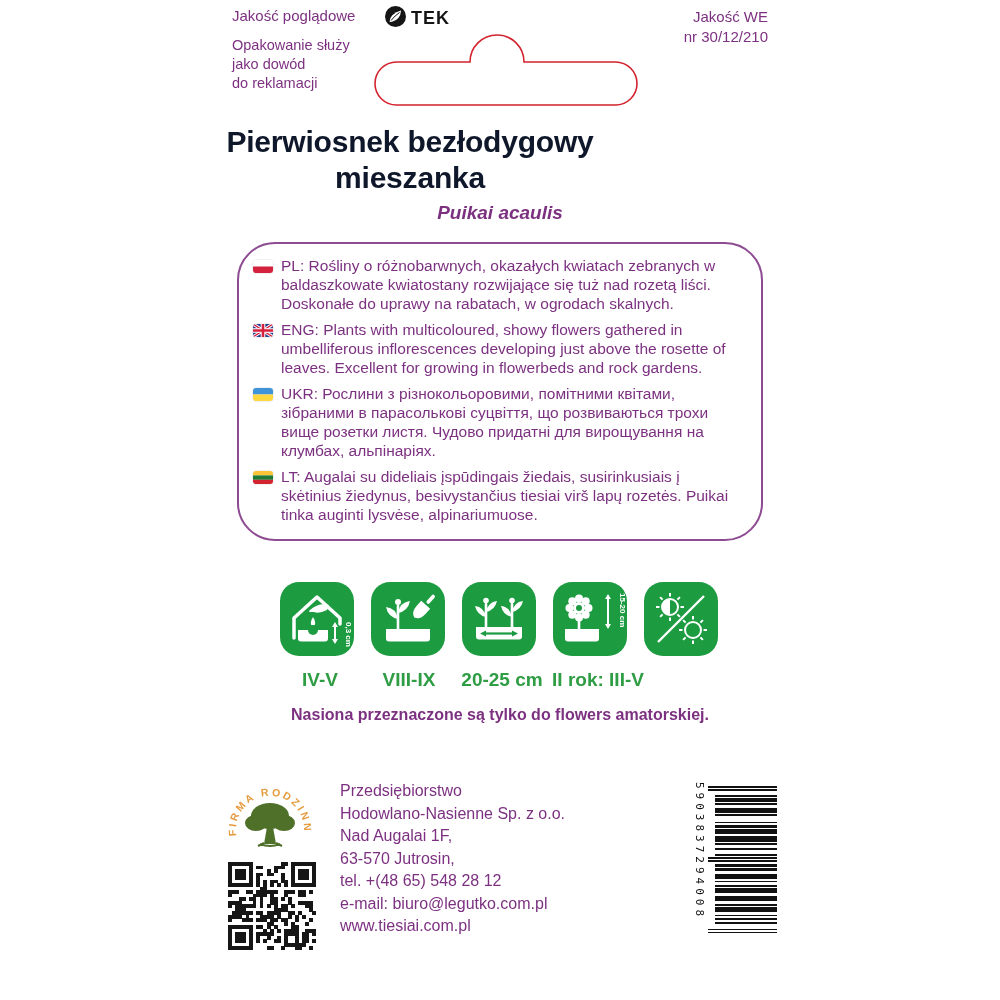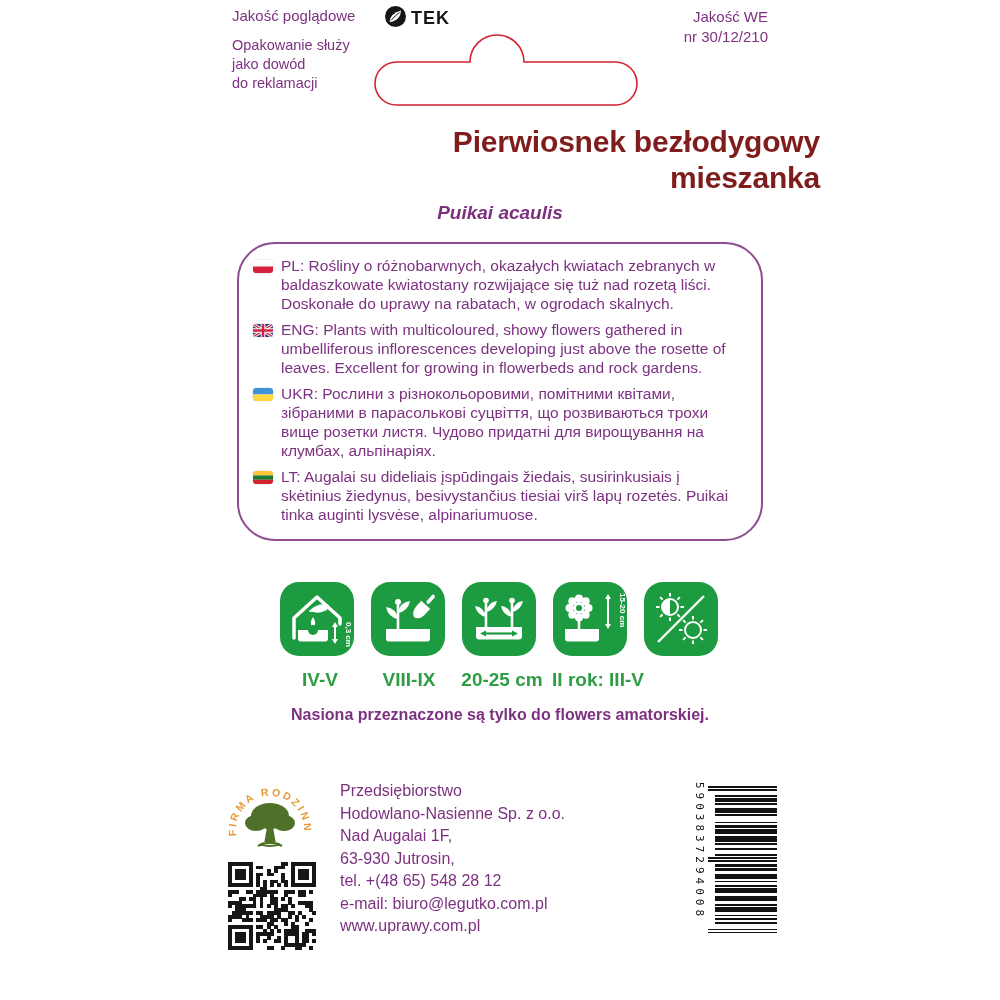--- a/index.html
+++ b/index.html
@@ -11,22 +11,22 @@
   .photo-note{left:232px;top:7px;font-size:15px;color:#7c3180;}
   .package-note{left:232px;top:36px;font-size:14.5px;line-height:19px;color:#7c3180;}
   .tek{left:384px;top:5px;display:flex;align-items:center;gap:4px;}
   .tek-label{font-size:18px;font-weight:bold;letter-spacing:1px;color:#151515;}
   .quality{right:232px;top:7px;text-align:right;font-size:15px;line-height:20px;color:#7c3180;}
 
   
   .hang-tab{left:365px;top:30px;}
 
   
-  .title{left:0;top:124px;width:820px;text-align:right;font-size:30px;line-height:36px;
-         font-weight:bold;color:#7f1d1d;letter-spacing:-0.2px;}
+  .title{left:0;top:124px;width:820px;text-align:center;font-size:30px;line-height:36px;
+         font-weight:bold;color:#0f172a;letter-spacing:-0.2px;}
   .latin{left:0;top:202px;width:1000px;text-align:center;font-size:19px;font-weight:bold;
          font-style:italic;color:#7c3180;}
 
   
   .desc-box{left:237px;top:242px;width:526px;box-sizing:border-box;border:2px solid #8d4b91;
             border-radius:38px;padding:12px 20px 8px 14px;background:#fff;}
   .desc-par{display:flex;align-items:flex-start;margin-bottom:7px;}
   .flag{flex:0 0 20px;width:20px;height:13px;border-radius:3px;overflow:hidden;margin:4px 8px 0 0;
         box-shadow:0 0 0 0.5px rgba(0,0,0,0.12);}
   .flag svg{display:block;}
@@ -570,24 +570,24 @@
       <div style="left: 52.8px; top: 84.48px; width: 3.82px; height: 3.82px;"></div>
       <div style="left: 66.88px; top: 84.48px; width: 3.82px; height: 3.82px;"></div>
       <div style="left: 70.4px; top: 84.48px; width: 3.82px; height: 3.82px;"></div>
       <div style="left: 80.96px; top: 84.48px; width: 3.82px; height: 3.82px;"></div>
     </div>
 
   <div class="abs address">
     <div>Przedsiębiorstwo</div>
     <div>Hodowlano-Nasienne Sp. z o.o.</div>
     <div>Nad Augalai 1F,</div>
-    <div>63-930 Jutrosin,</div>
+    <div>63-570 Jutrosin,</div>
     <div>tel. +(48 65) 548 28 12</div>
     <div>e-mail: biuro@legutko.com.pl</div>
-    <div>www.uprawy.com.pl</div>
+    <div>www.tiesiai.com.pl</div>
   </div>
 
   <div class="abs barcode">
     <span class="barcode-digits">5903837294008</span>
     <div class="bars" id="bars">
         <div style="top: 0px; height: 1.8px; left: 0px; width: 69px;"></div>
         <div style="top: 3.1px; height: 1.8px; left: 0px; width: 69px;"></div>
         <div style="top: 9.3px; height: 1.8px; left: 7px; width: 62px;"></div>
         <div style="top: 12.4px; height: 1.8px; left: 7px; width: 62px;"></div>
         <div style="top: 13.95px; height: 1.8px; left: 7px; width: 62px;"></div>

